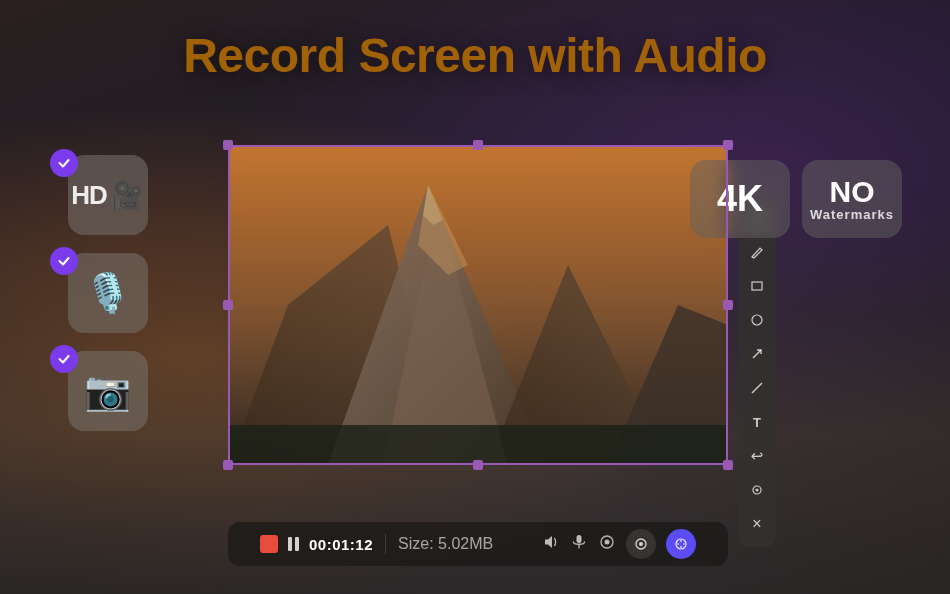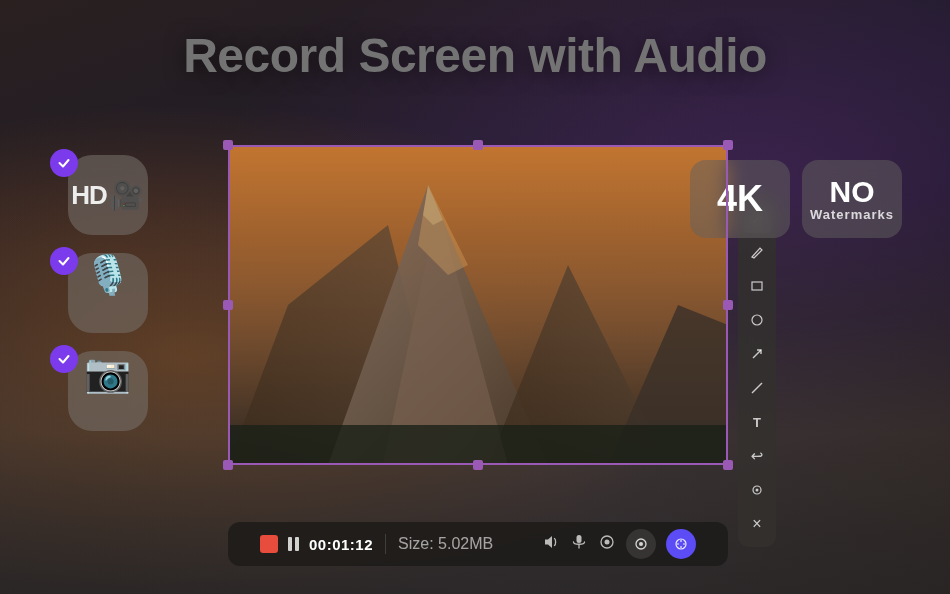--- a/index.html
+++ b/index.html
@@ -47,21 +47,21 @@
 
     
     .title {
       position: absolute;
       top: 28px;
       left: 50px;
       right: 50px;
       text-align: center;
       font-size: 48px;
       font-weight: 800;
-      color: #737373;
+      color: #a16207;
       letter-spacing: -0.5px;
       text-shadow: 0 2px 20px rgba(0,0,0,0.5);
     }
 
     
     .features-left {
       position: absolute;
       left: 60px;
       top: 155px;
       display: flex;
@@ -90,22 +90,23 @@
       z-index: 2;
       color: white;
       font-size: 14px;
       font-weight: bold;
     }
 
     .feature-icon-box {
       width: 80px;
       height: 80px;
       background: rgba(120,115,110,0.55);
-      border-radius: 24px;
-      display: flex;
+      border-radius: 16px;
+      display: flex;
+      align-items: center;
       justify-content: center;
       backdrop-filter: blur(10px);
       margin-left: 8px;
     }
 
     
     .hd-icon {
       display: flex;
       align-items: center;
       gap: 3px;

